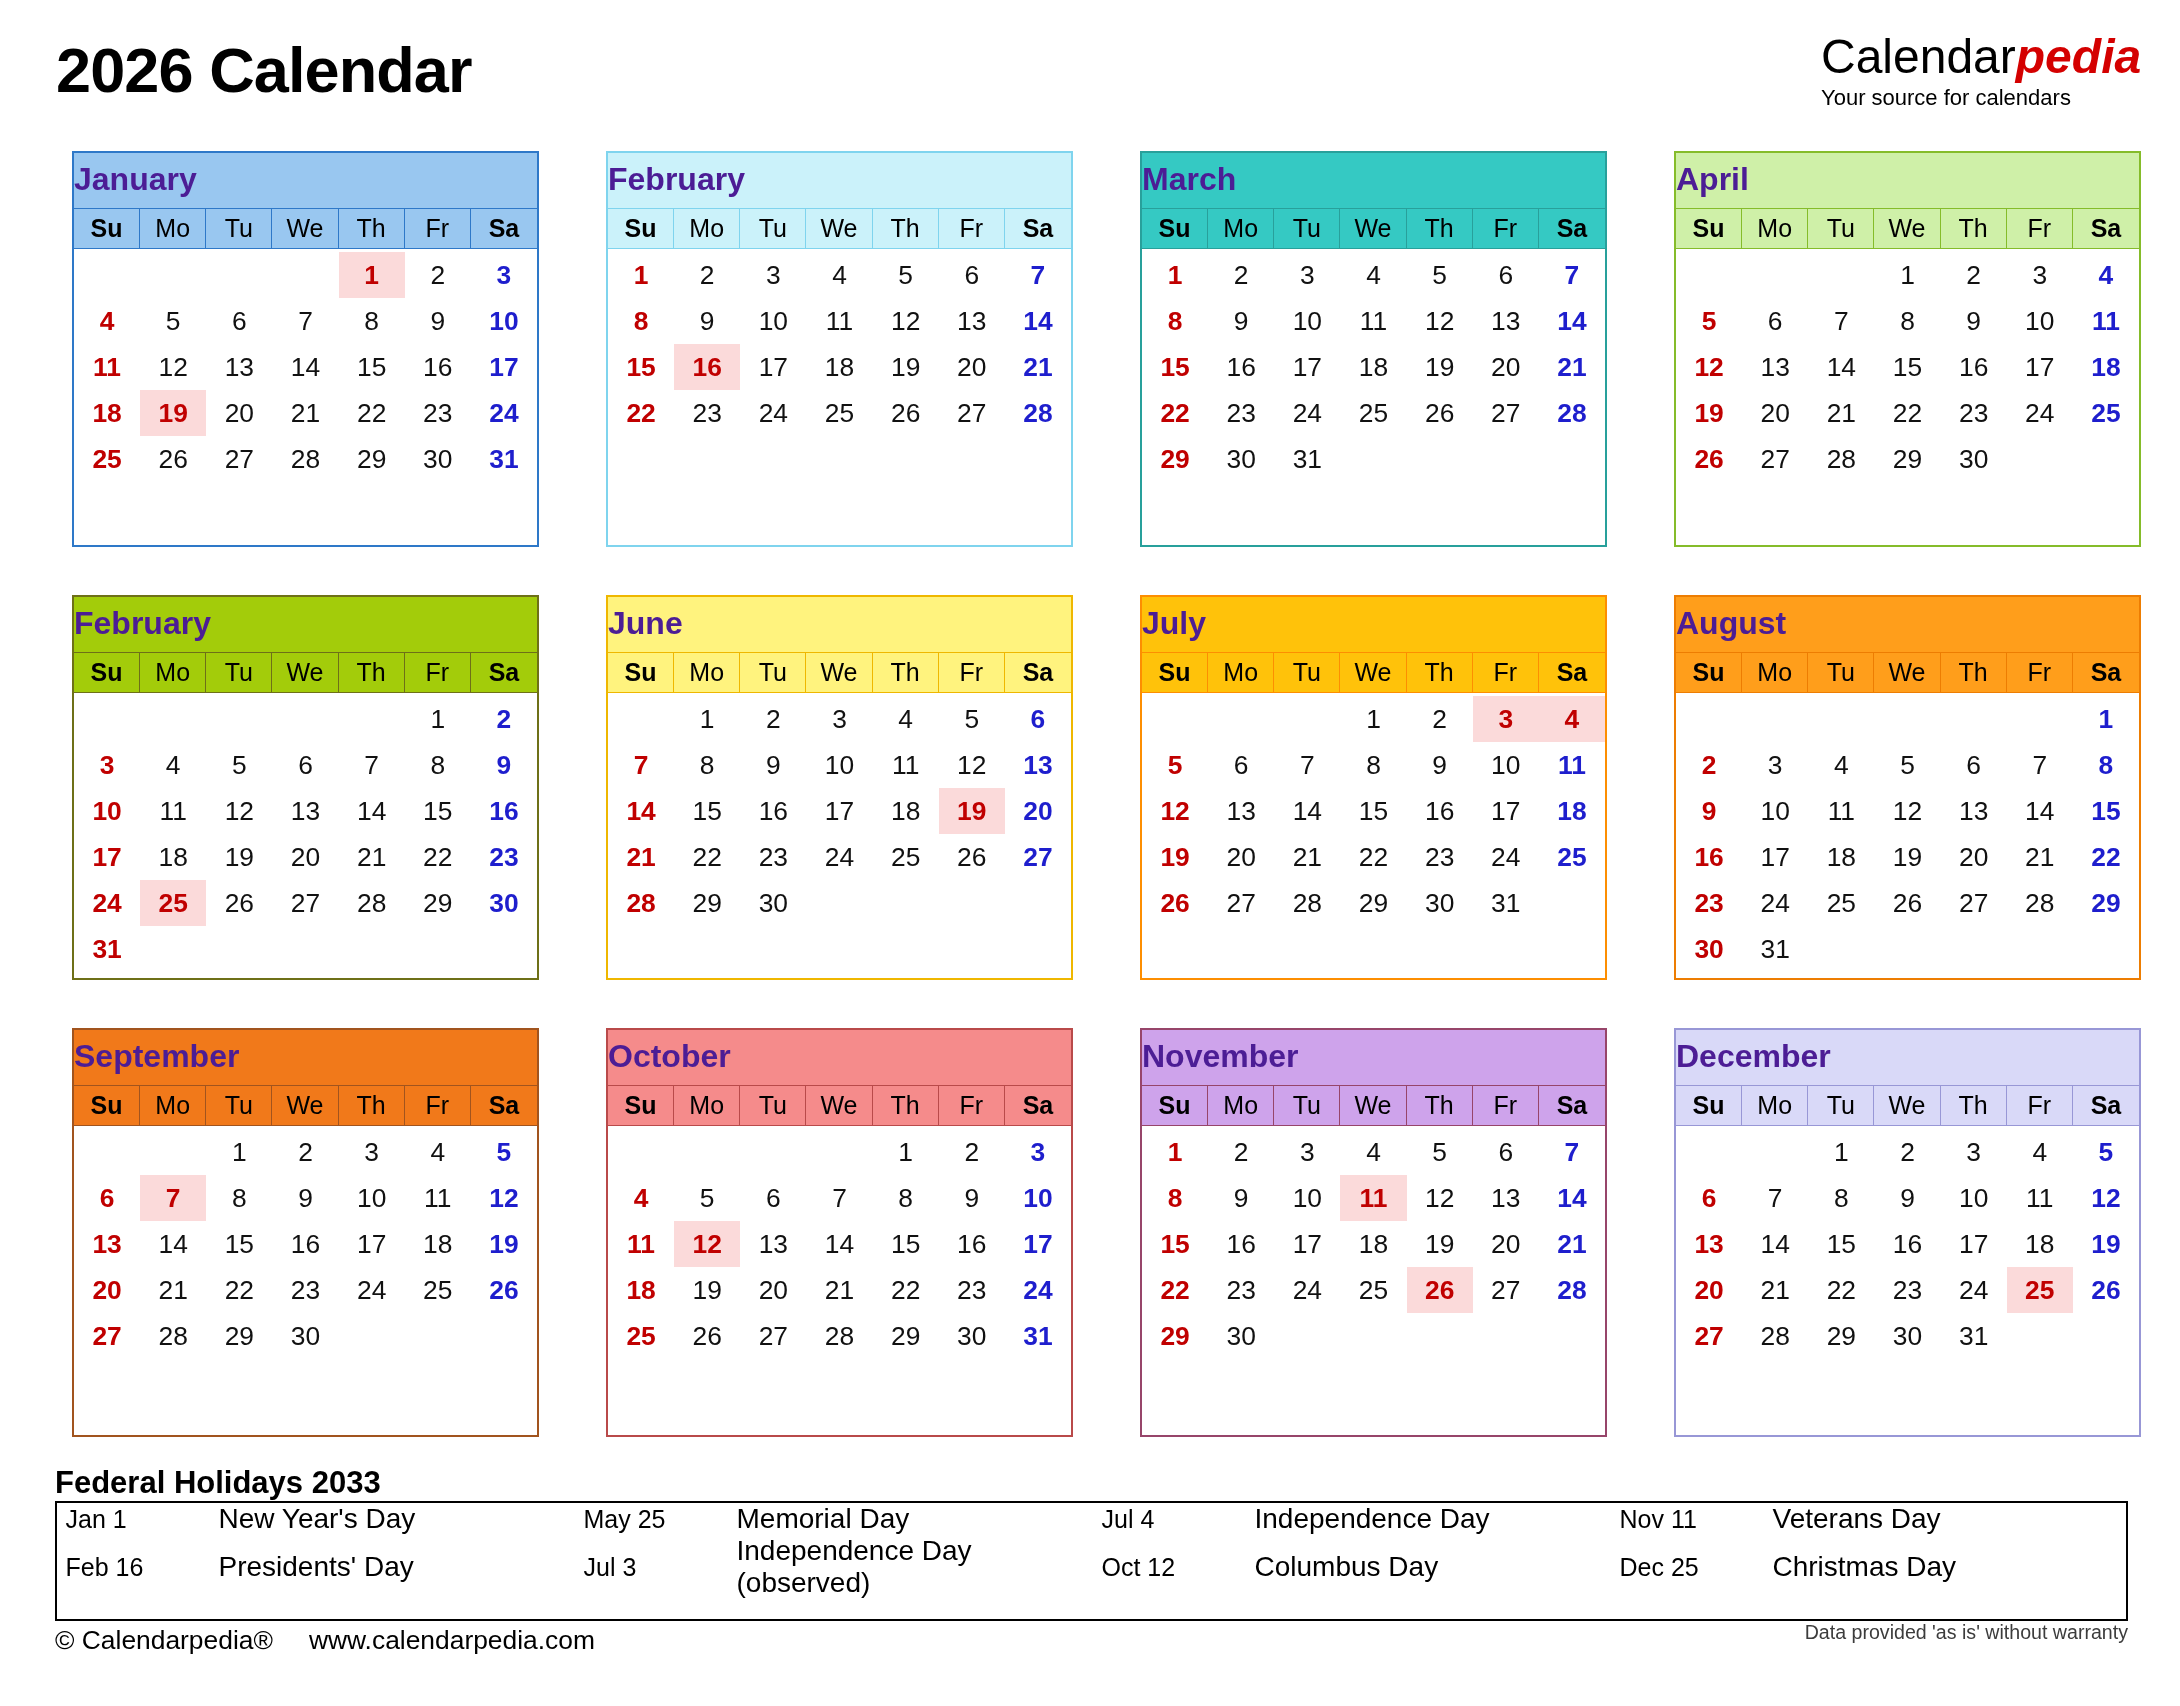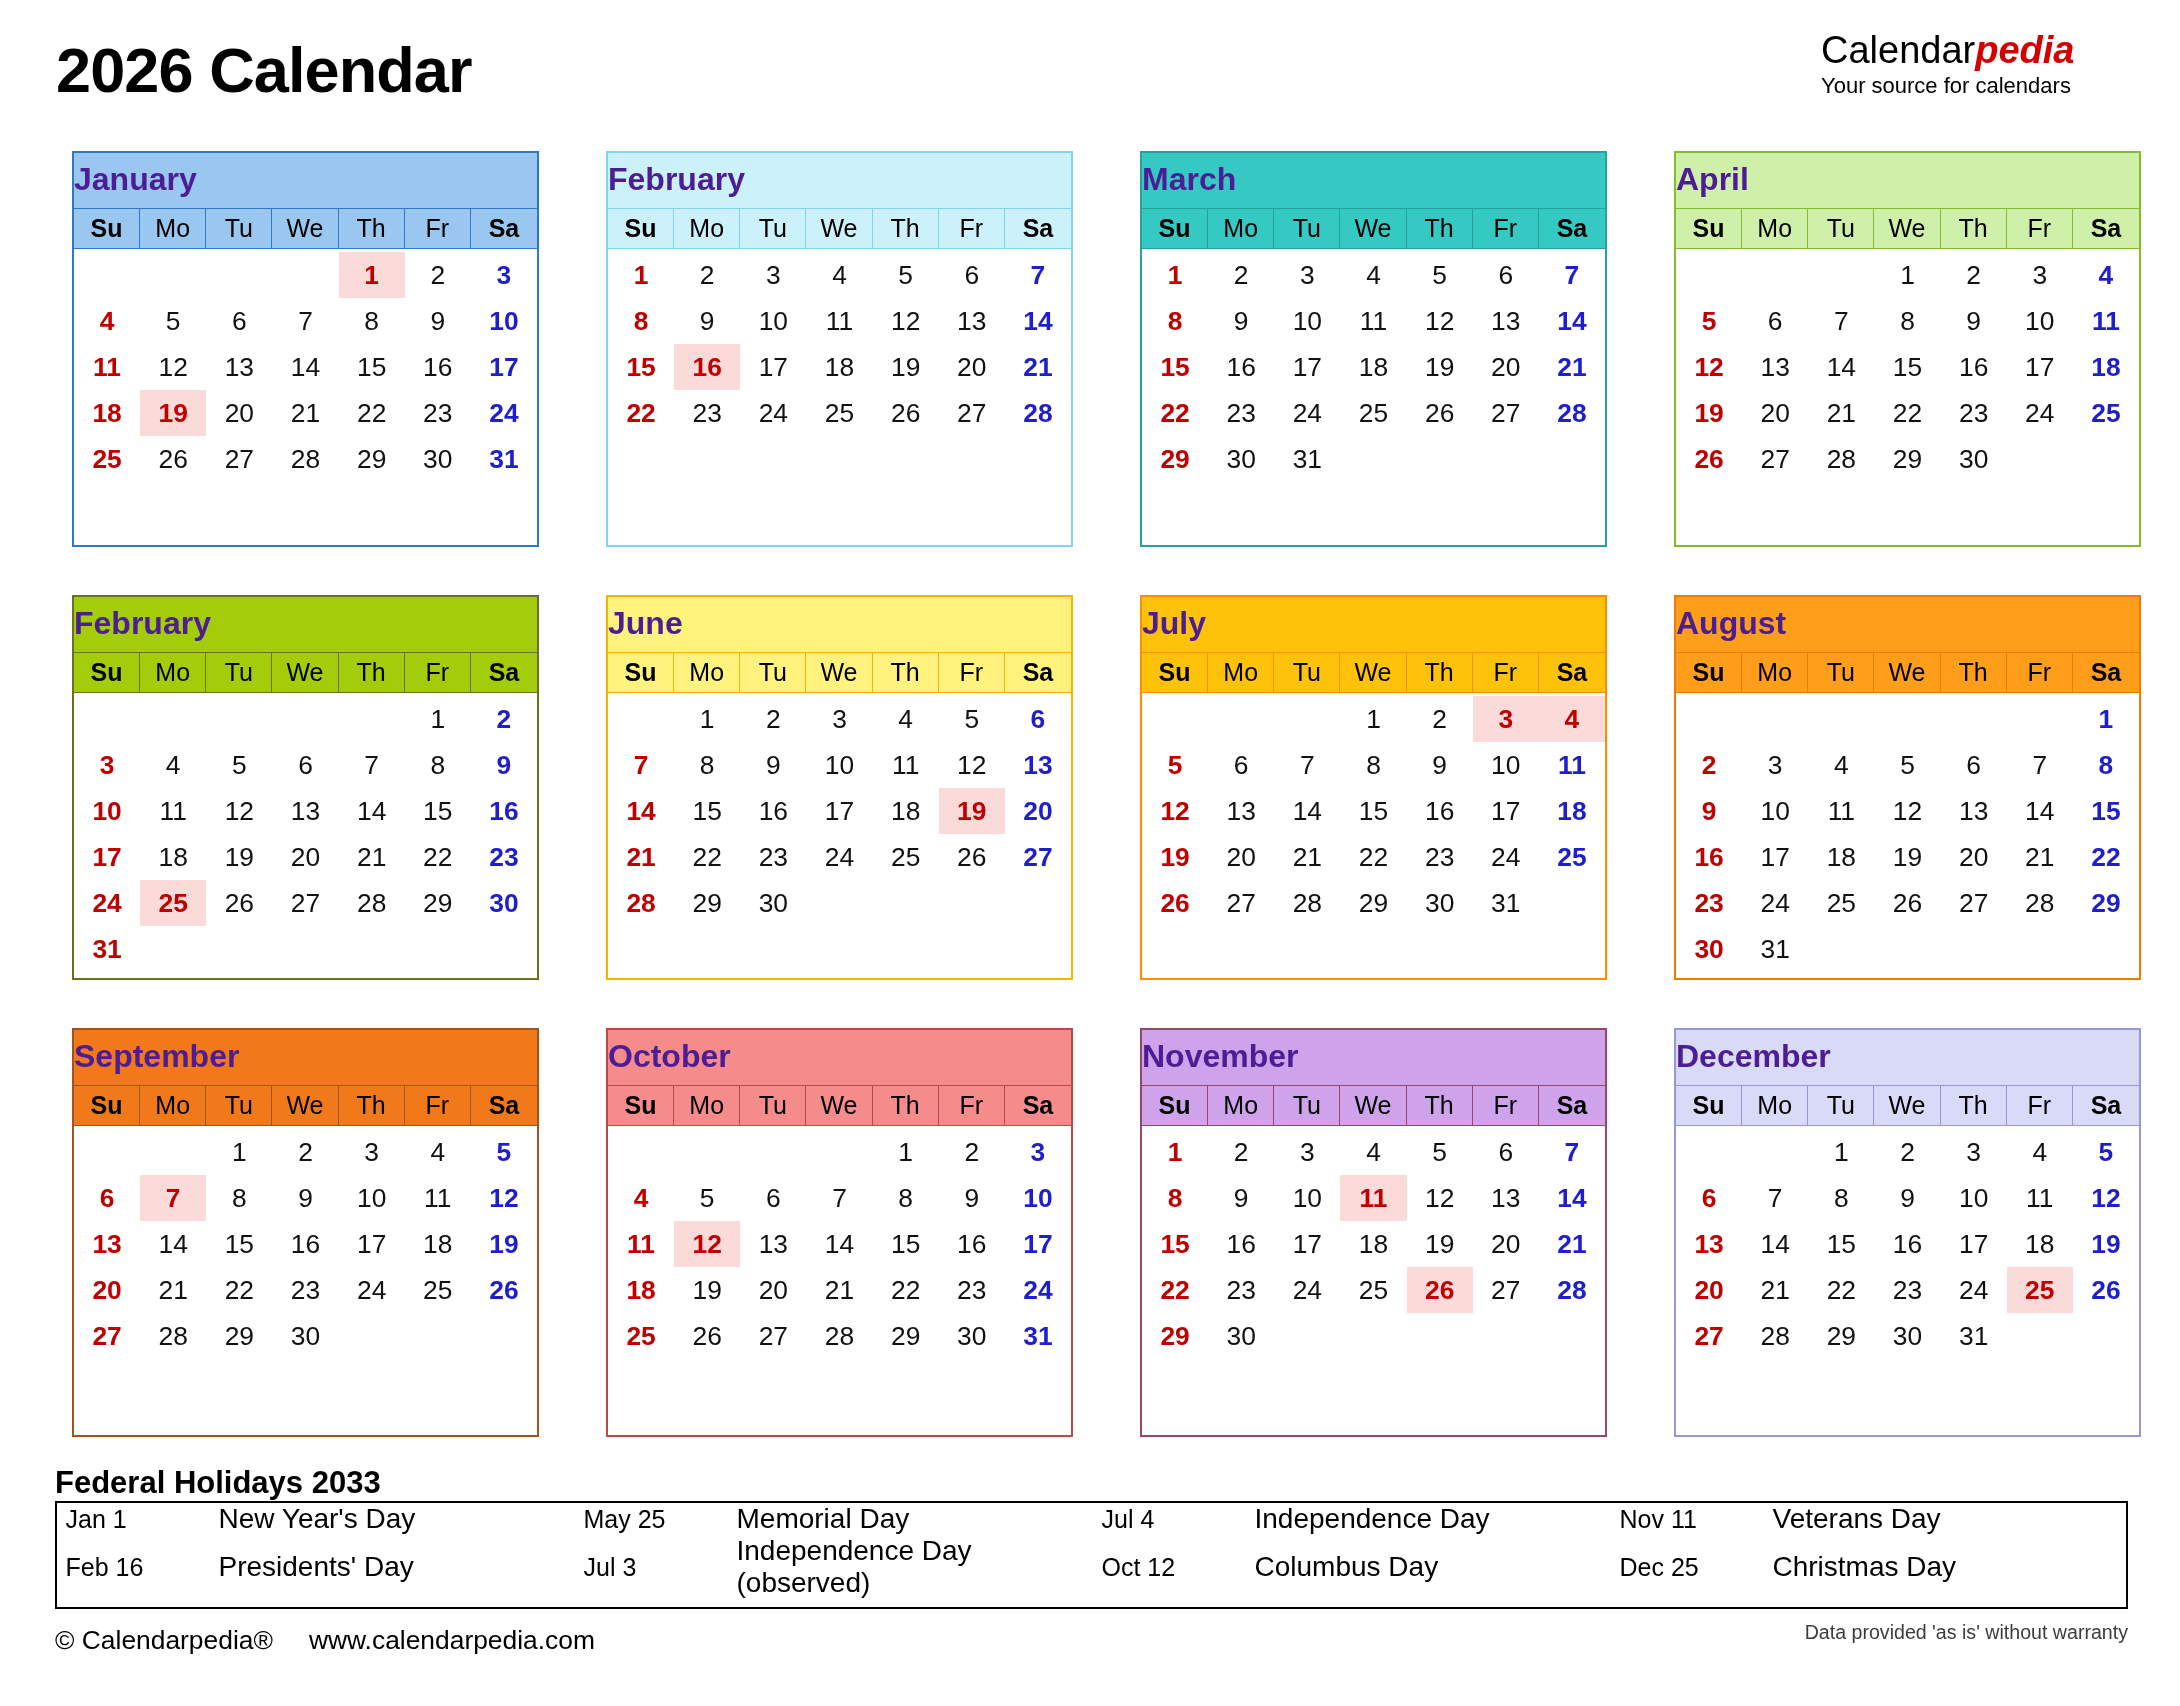--- a/index.html
+++ b/index.html
@@ -6,21 +6,21 @@
   body{
     position:relative;width:2181px;height:1706px;
     font-family:"Liberation Sans",sans-serif;color:#111;overflow:hidden;
   }
   
   .page-title{
     position:absolute;left:56px;top:34px;
     font-size:63px;font-weight:bold;letter-spacing:-0.9px;color:#000;
   }
   .logo{position:absolute;left:1821px;top:29px;width:334px;}
-  .logo-line1{font-size:38px;color:#000;white-space:nowrap;}
+  .logo-line1{font-size:48px;color:#000;white-space:nowrap;}
   .logo-line1 .pedia{color:#d40000;font-weight:bold;font-style:italic;}
   .logo-tagline{font-size:22px;color:#000;margin-top:0.9px;white-space:nowrap;}
   
   .months-grid{
     position:absolute;left:72px;top:151px;
     display:grid;grid-template-columns:repeat(4,467px);
     grid-template-rows:396px 385px 409px;
     column-gap:67px;row-gap:48px;
   }
   .month{
@@ -51,21 +51,21 @@
   }
   .date-cell.sun{color:#c00000;font-weight:bold;}
   .date-cell.sat{color:#1e1ecd;font-weight:bold;}
   .date-cell.holiday{color:#c00000;font-weight:bold;background:#fbdada;}
   
   .fh-heading{
     position:absolute;left:55px;top:1465px;
     font-size:31px;font-weight:bold;color:#000;
   }
   .fh-table{
-    position:absolute;left:55px;top:1501px;width:2073px;height:108px;
+    position:absolute;left:55px;top:1501px;width:2073px;height:120px;
     border:2.6px solid #000;box-sizing:border-box;
     display:grid;
     grid-template-rows:repeat(3,1fr);
     align-content:stretch;
   }
   .fh-row{
     display:grid;
     grid-template-columns:153px 365px 153px 365px 153px 365px 153px auto;
     align-items:center;padding-left:8.5px;
   }

